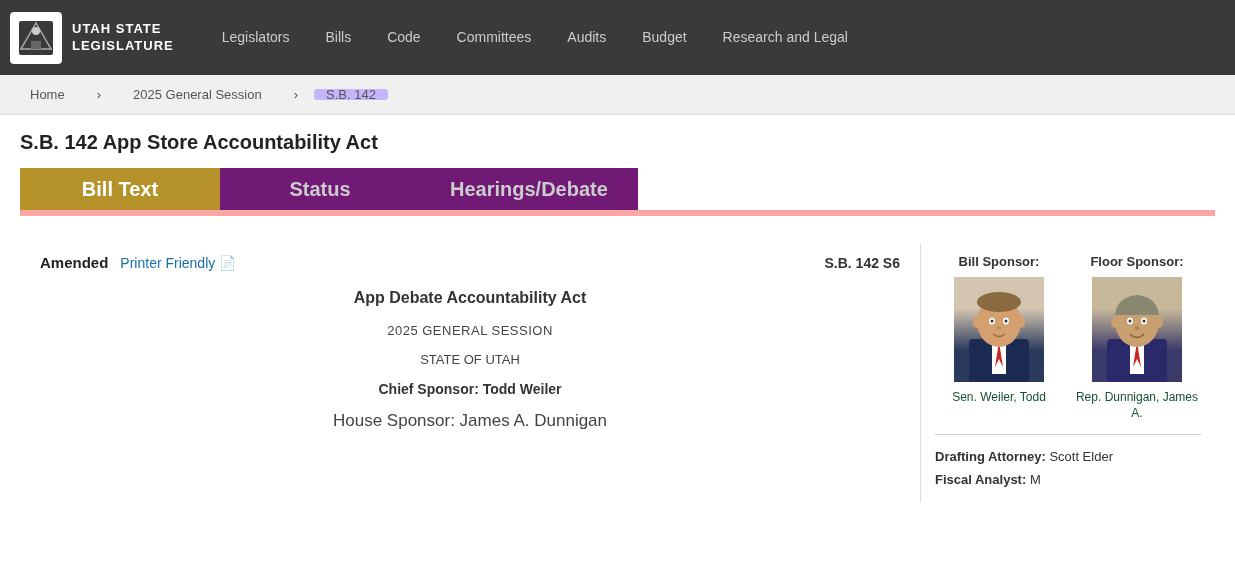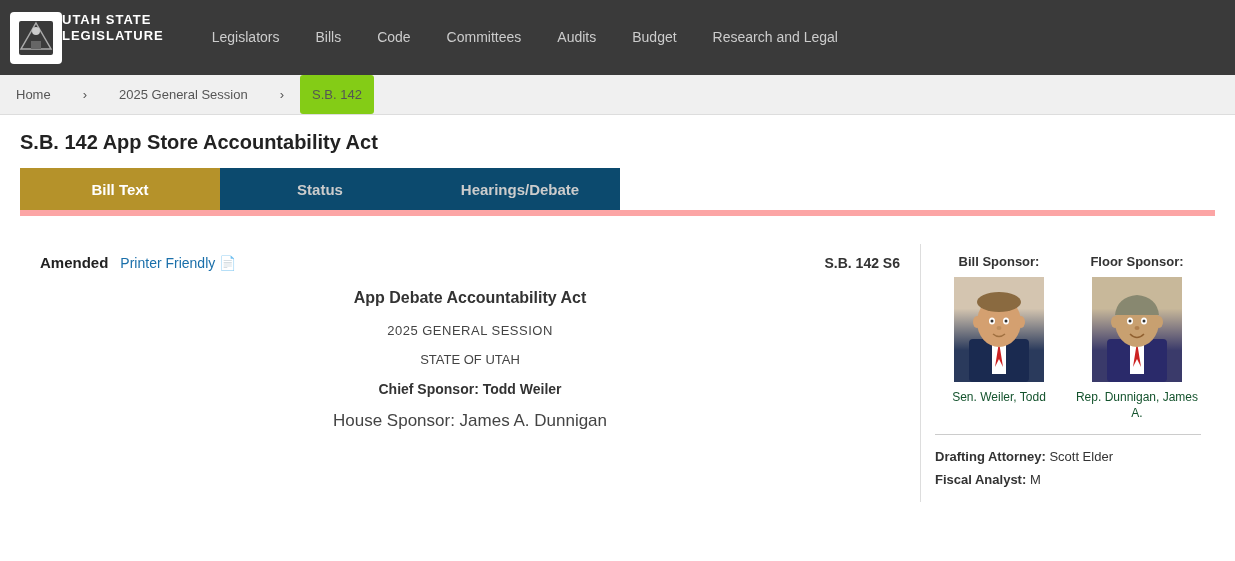--- a/index.html
+++ b/index.html
@@ -8,20 +8,22 @@
     
     .nav-bar {
       background: #3a3a3a;
       display: flex;
       align-items: center;
       padding: 0 10px;
       height: 75px;
     }
     .nav-logo {
       display: flex;
+      align-items: center;
+      gap: 10px;
       margin-right: 30px;
     }
     .nav-logo-icon {
       width: 52px;
       height: 52px;
       background: #fff;
       border-radius: 4px;
       display: flex;
       align-items: center;
       justify-content: center;
@@ -48,21 +50,21 @@
       text-decoration: none;
       padding: 0 18px;
       font-size: 14px;
       display: block;
       line-height: 75px;
     }
 
     
     .breadcrumb-bar {
       background: #f0f0f0;
-      padding: 0;
+      padding: 14px;
       display: flex;
       align-items: center;
       height: 40px;
       border-bottom: 1px solid #ddd;
     }
     .breadcrumb-bar a, .breadcrumb-bar span {
       padding: 0 16px;
       font-size: 13px;
       color: #555;
       text-decoration: none;
@@ -70,21 +72,21 @@
       display: flex;
       align-items: center;
     }
     .breadcrumb-separator {
       color: #aaa;
       font-size: 16px;
     }
     .breadcrumb-current {
       color: #333;
       font-weight: 500;
-      background: #84cc16;
+      background: #c4b5fd;
       border-radius: 3px;
       padding: 0 12px !important;
     }
 
     
     .content-area {
       padding: 16px 20px 0 20px;
     }
     .page-title {
       font-size: 20px;
@@ -97,31 +99,31 @@
     .tabs-bar {
       display: flex;
       height: 42px;
       margin-bottom: 0;
     }
     .tab {
       display: flex;
       align-items: center;
       justify-content: center;
       padding: 0 30px;
-      font-size: 15px;
+      font-size: 20px;
       font-weight: bold;
       cursor: pointer;
       min-width: 200px;
     }
     .tab-active {
       background: #b5922a;
       color: #fff;
     }
     .tab-inactive {
-      background: #0c4a6e;
+      background: #701a75;
       color: #ccc;
     }
 
     
     .body-area {
       display: flex;
       gap: 0;
       border-top: 6px solid #fca5a5;
       padding-top: 28px;
     }

